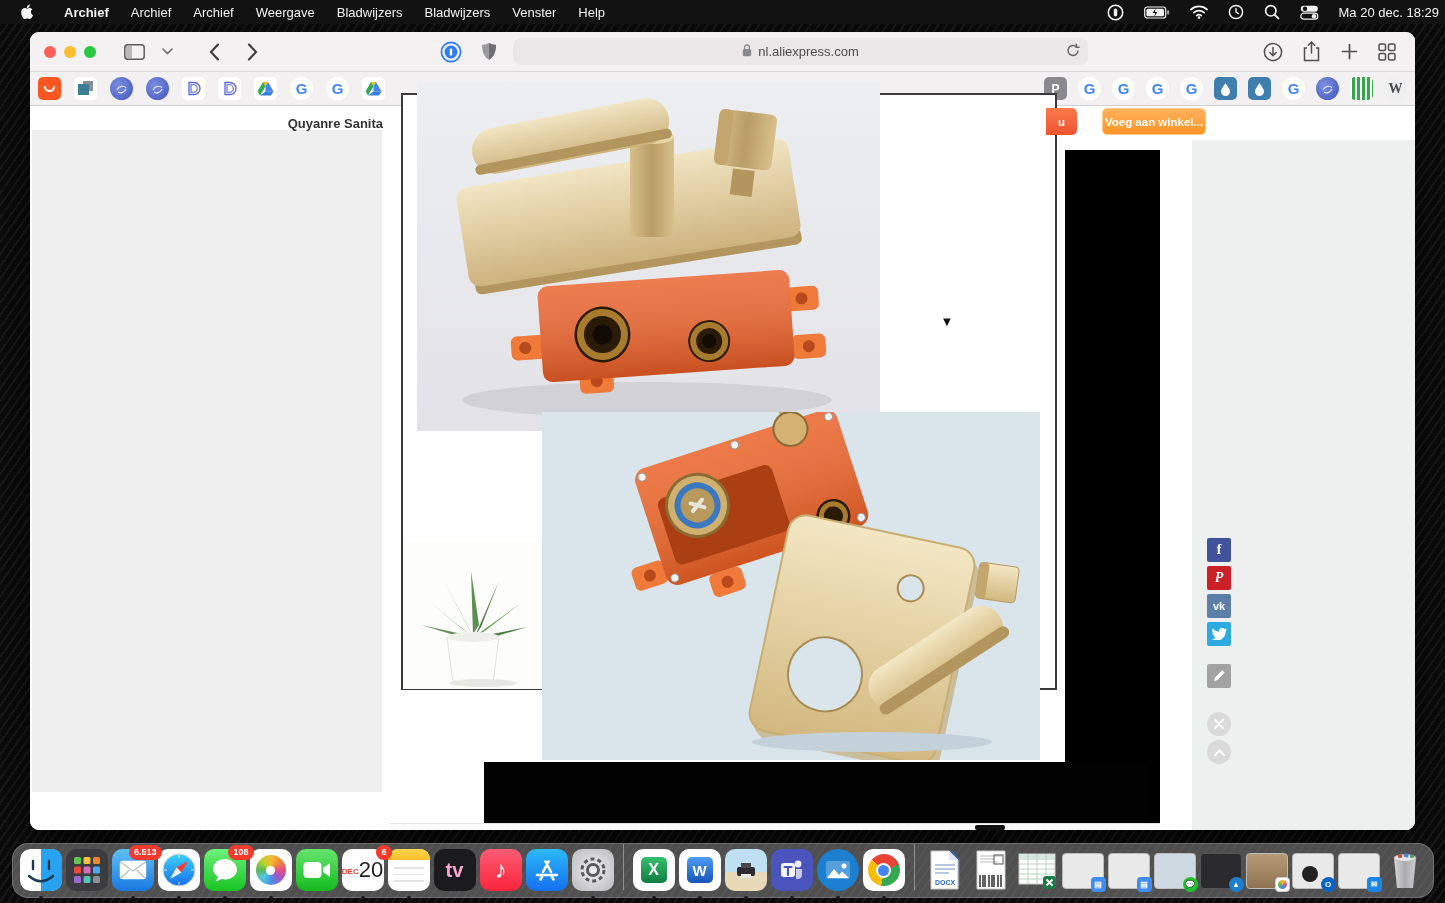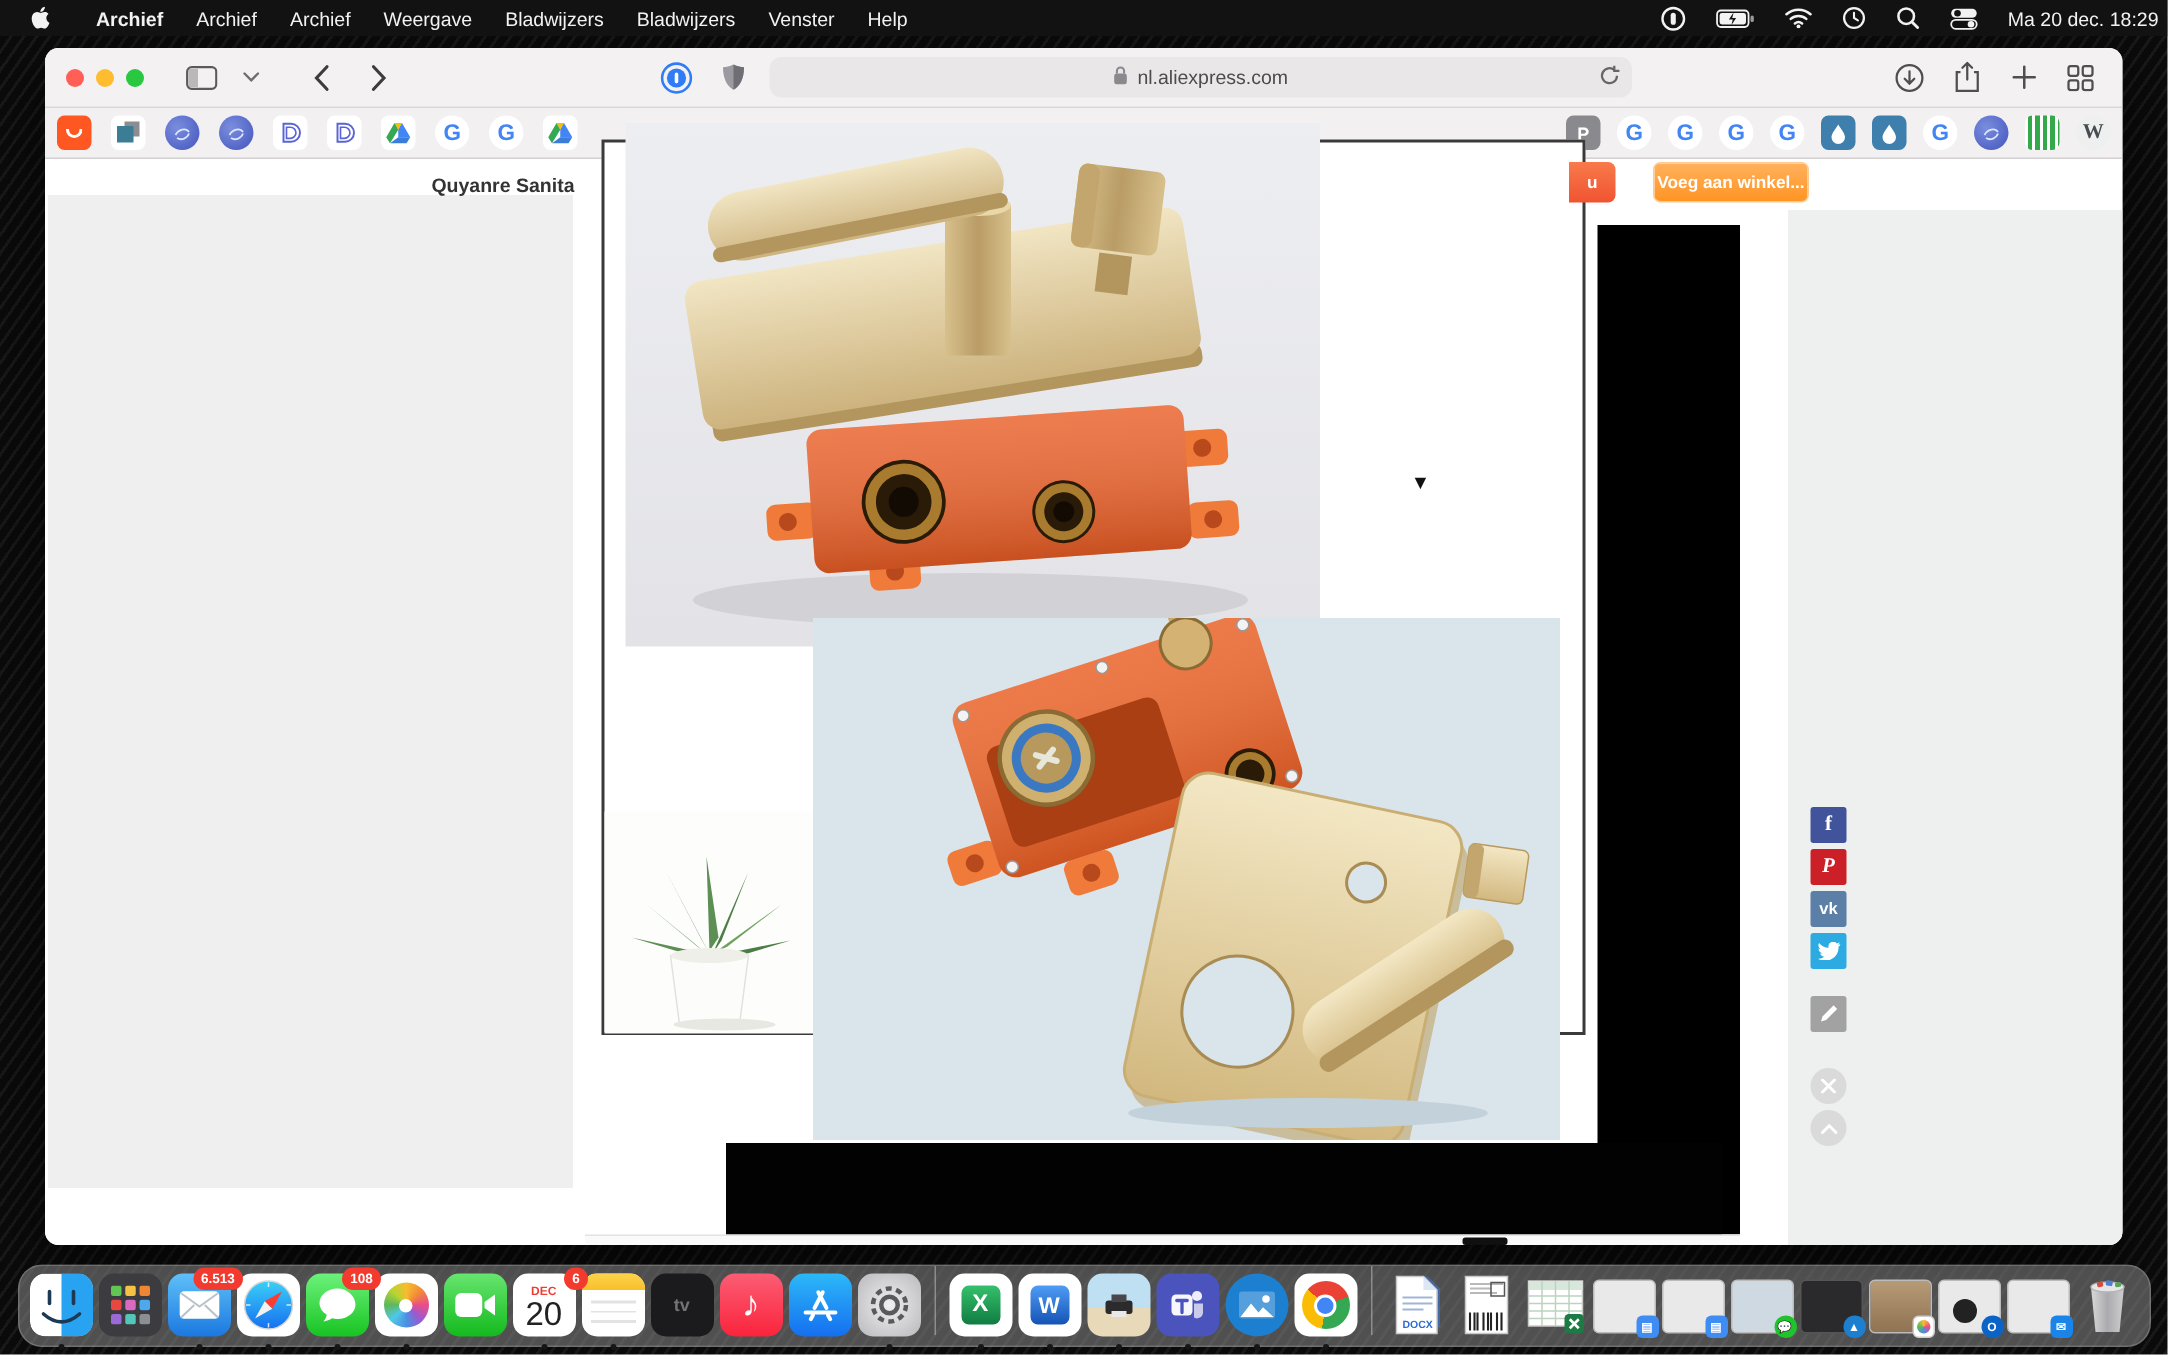--- a/index.html
+++ b/index.html
@@ -584,40 +584,40 @@
   <span class="ditem">
       <span class="dk" style="background:linear-gradient(#67e56f,#13ba1d)">
         <svg width="28" height="18" viewBox="0 0 28 18">
           <rect x="0.5" y="1" width="18" height="16" rx="4" fill="#fff"></rect>
           <path d="M20 7l7-5v14l-7-5z" fill="#fff"></path>
         </svg>
       </span>
     </span>
 
   <span class="ditem">
-      <span class="dk" style="background:#fff;flex-direction:column;gap:0">
+      <span class="dk" style="background:#fff;flex-direction:row;gap:0">
         <span style="font-size:8px;font-weight:700;color:#ec3e35;margin-top:3px">DEC</span>
         <span style="font-size:22px;font-weight:400;color:#222;line-height:1">20</span>
       </span>
       <span class="badge">6</span>
       <span class="dot"></span>
     </span>
 
   <span class="ditem">
       <span class="dk" style="background:#fff;flex-direction:column;justify-content:flex-start">
         <span style="width:42px;height:11px;background:linear-gradient(#fdd44c,#f8bf2a)"></span>
         <span style="width:30px;height:1.5px;background:#e3e3e3;margin-top:7px"></span>
         <span style="width:30px;height:1.5px;background:#e3e3e3;margin-top:5px"></span>
         <span style="width:30px;height:1.5px;background:#e3e3e3;margin-top:5px"></span>
       </span>
       <span class="dot"></span>
     </span>
 
   <span class="ditem">
-      <span class="dk" style="background:#1b1b1d;color:#737373;font-size:12px;font-weight:700">
+      <span class="dk" style="background:#1b1b1d;color:#f9a8d4;font-size:20px;font-weight:700">
         <span>tv</span>
       </span>
     </span>
 
   <span class="ditem">
       <span class="dk" style="background:linear-gradient(#fb5d74,#fa243c);color:#fff;font-size:24px">♪</span>
     </span>
 
   <span class="ditem">
       <span class="dk" style="background:linear-gradient(#2cb8f8,#156ff0)">

